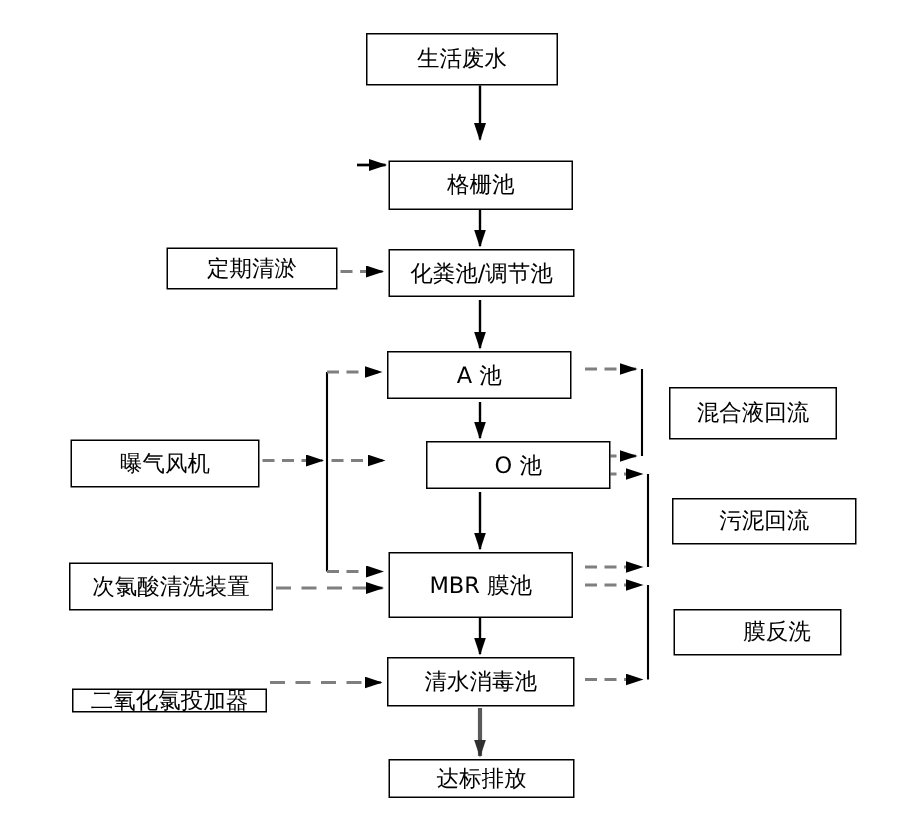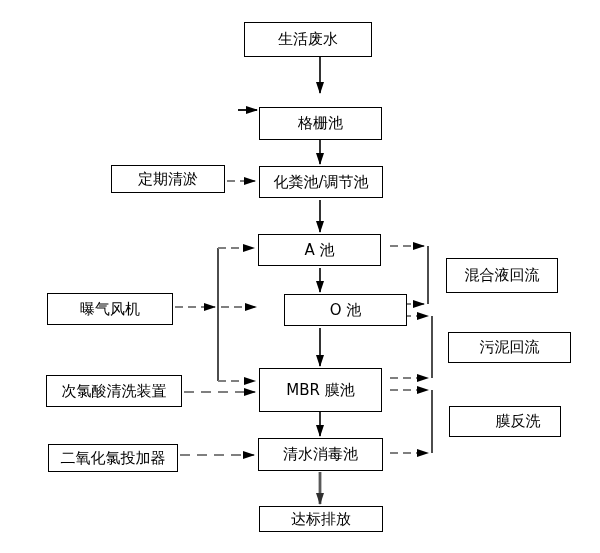--- a/index.html
+++ b/index.html
@@ -78,19 +78,19 @@
   <div class="node" style="left:259px; top:166px; width:124px; height:32px;">化粪池/调节池</div>
   <div class="node" style="left:258px; top:234px; width:123px; height:32px;">A 池</div>
   <div class="node" style="left:260px; top:294px; width:123px; height:32px;margin-left:24px;">O 池</div>
   <div class="node" style="left:259px; top:368px; width:123px; height:44px;">MBR 膜池</div>
   <div class="node" style="left:258px; top:438px; width:125px; height:33px;">清水消毒池</div>
   <div class="node" style="left:259px; top:506px; width:124px; height:26px;">达标排放</div>
 
   <div class="node" style="left:111px; top:165px; width:114px; height:28px;">定期清淤</div>
   <div class="node" style="left:47px;  top:293px; width:126px; height:32px;">曝气风机</div>
   <div class="node" style="left:46px;  top:375px; width:136px; height:32px;">次氯酸清洗装置</div>
-  <div class="node" style="left:48px;  top:444px; width:130px; height:28px;">二氧化氯投加器</div>
+  <div class="node" style="left:48px;  top:459px; width:130px; height:16px;">二氧化氯投加器</div>
 
   <div class="node" style="left:446px; top:258px; width:112px; height:35px;">混合液回流</div>
   <div class="node" style="left:448px; top:332px; width:123px; height:31px;">污泥回流</div>
   <div class="node" style="left:449px; top:406px; width:112px; height:31px;padding-left:26px;">膜反洗</div>
 
 </div>
 
 </body></html>

